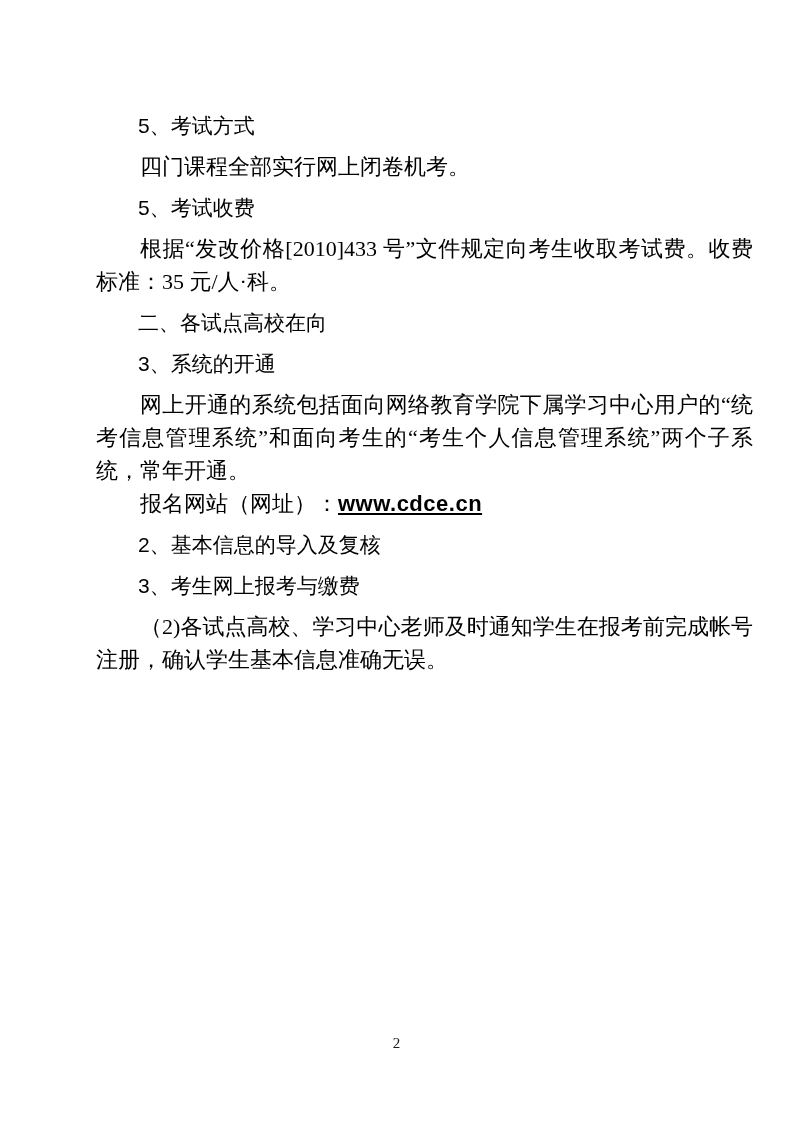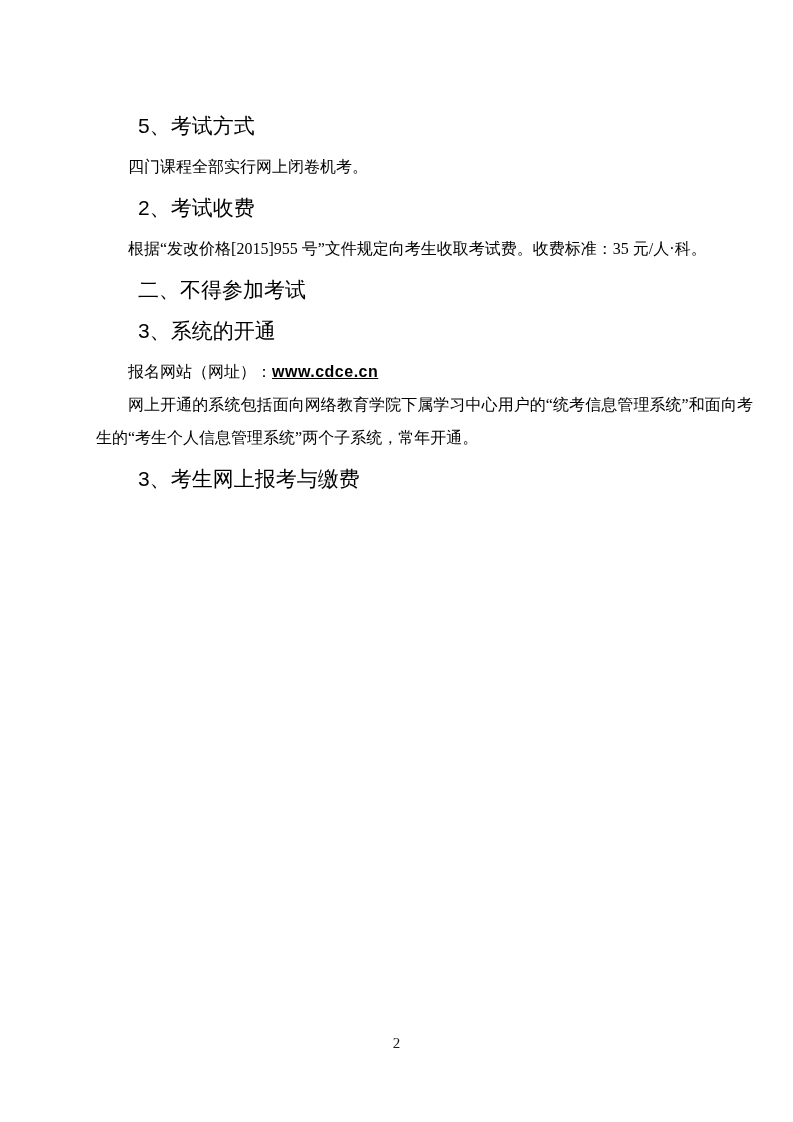--- a/index.html
+++ b/index.html
@@ -15,21 +15,21 @@
     color: #000000;
   }
   .doc-body {
     box-sizing: border-box;
     width: 793px;
     padding: 101px 40px 0 96px;
   }
   p.paragraph {
     margin: 0;
     font-family: "Liberation Serif", "DejaVu Serif", serif;
-    font-size: 16px;
+    font-size: 22px;
     line-height: 33px;
     text-align: justify;
     text-justify: inter-ideograph;
     text-indent: 2em;
     color: #000000;
     word-break: break-word;
   }
   h3.heading {
     margin: 8px 0;
     font-family: "Liberation Sans", "DejaVu Sans", sans-serif;
@@ -66,24 +66,26 @@
     color: #1a1a1a;
   }
 </style>
 </head>
 <body>
 
 <main>
   <section class="doc-body">
       <h3 class="heading"><span class="regular">5、考试方式</span></h3>
       <p class="paragraph"><span class="regular">四门课程全部实行网上闭卷机考。</span></p>
-      <h3 class="heading"><span class="regular">2、考试收费</span></h3>
-      <p class="paragraph"><span class="regular">根据“发改价格[2015]955 号”文件规定向考生收取考试费。收费标准：35 元/人·科。</span></p>
-      <h3 class="heading"><span class="regular">二、不得参加考试</span></h3>
+      <h3 class="heading"><span class="regular">5、考试收费</span></h3>
+      <p class="paragraph"><span class="regular">根据“发改价格[2010]433 号”文件规定向考生收取考试费。收费标准：35 元/人·科。</span></p>
+      <h3 class="heading"><span class="regular">二、各试点高校在向</span></h3>
       <h3 class="heading"><span class="regular">3、系统的开通</span></h3>
+      <p class="paragraph"><span class="regular">网上开通的系统包括面向网络教育学院下属学习中心用户的“统考信息管理系统”和面向考生的“考生个人信息管理系统”两个子系统，常年开通。</span></p>
       <p class="paragraph"><span class="regular">报名网站（网址）：</span><span class="link">www.cdce.cn</span></p>
-      <p class="paragraph"><span class="regular">网上开通的系统包括面向网络教育学院下属学习中心用户的“统考信息管理系统”和面向考生的“考生个人信息管理系统”两个子系统，常年开通。</span></p>
+      <h3 class="heading"><span class="regular">2、基本信息的导入及复核</span></h3>
       <h3 class="heading"><span class="regular">3、考生网上报考与缴费</span></h3>
+      <p class="paragraph"><span class="regular">（2)各试点高校、学习中心老师及时通知学生在报考前完成帐号注册，确认学生基本信息准确无误。</span></p>
     </section>
   <footer class="page-footer">
     <span class="page-number">2</span>
   </footer>
 </main>
 
 </body></html>

